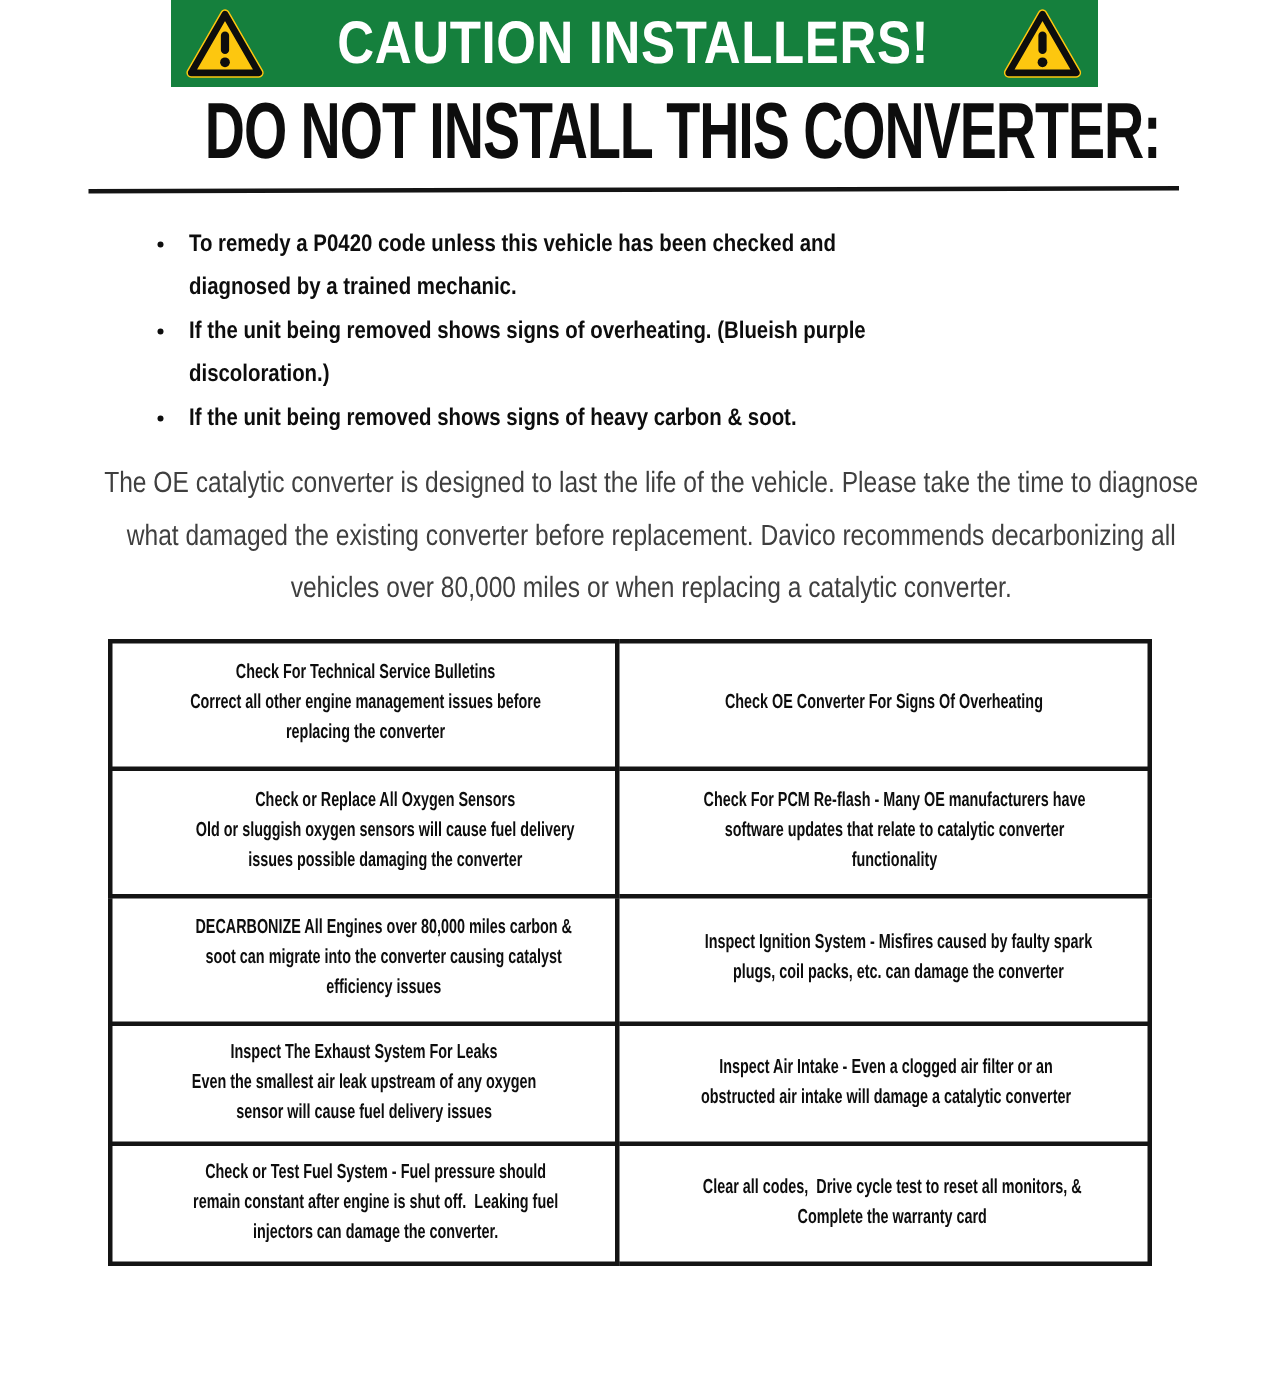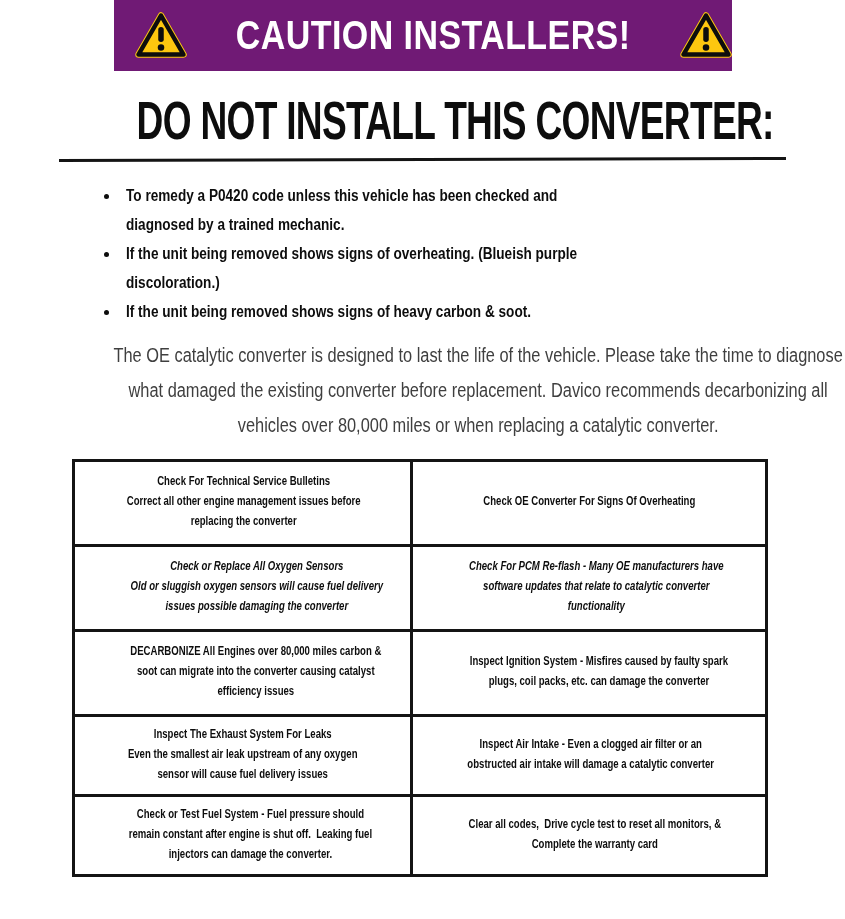--- a/index.html
+++ b/index.html
@@ -11,41 +11,41 @@
     overflow: hidden;
     font-family: "Liberation Sans", sans-serif;
     color: #0d0d0d;
   }
   .page { position: relative; width: 845px; height: 919px; }
 
   
   .banner {
     margin: 0 auto;
     width: 618px;
-    height: 71px;
-    background: #701a75;
+    height: 58px;
+    background: #15803d;
     display: flex;
     align-items: center;
-    justify-content: flex-end;
+    justify-content: center;
     gap: 14px;
   }
   .banner-title {
     display: inline-block;
     transform: scaleX(0.85);
     transform-origin: center;
     font-size: 40px;
     font-weight: bold;
     letter-spacing: 0.5px;
     color: #ffffff;
     white-space: pre;
   }
   .tri-icon { width: 52px; height: 47px; flex: 0 0 auto; }
 
   
-  .headline-wrap { text-align: center; margin-top: 23px; }
+  .headline-wrap { text-align: center; margin-top: 3px; }
   .headline {
     display: inline-block;
     transform: scaleX(0.70);
     transform-origin: center;
     font-size: 53px;
     line-height: 1.0;
     font-weight: bold;
     letter-spacing: -1px;
     white-space: pre;
   }
@@ -72,21 +72,21 @@
   .warning-list li { margin: 0; padding-left: 6px; }
   .warning-text {
     display: inline-block;
     transform: scaleX(0.85);
     transform-origin: 0 0;
     vertical-align: top;
     white-space: pre;
   }
 
   
-  .para-wrap { text-align: center; margin-top: 12px; padding-left: 44px; }
+  .para-wrap { text-align: center; margin-top: 12px; }
   .para {
     display: inline-block;
     transform: scaleX(0.84);
     transform-origin: center top;
     font-size: 19.5px;
     font-weight: normal;
     line-height: 35px;
     color: #3f3f3f;
     white-space: pre;
   }
@@ -124,21 +124,21 @@
   .cell-text {
     display: inline-block;
     transform: scaleX(0.71);
     transform-origin: center;
     font-size: 13.5px;
     font-weight: bold;
     line-height: 20px;
     white-space: pre;
   }
   tr.r1 td { height: 74px; text-decoration: underline; }
-  tr.r2 td { height: 74px; font-style: italic; }
+  tr.r2 td { height: 74px; }
   tr.r3 td { height: 74px; }
   tr.r4 td { height: 69px; }
   tr.r5 td { height: 64px; }
   tr.r6 td { height: 69px; }
 </style>
 </head>
 <body>
 
 <div class="page">
 

